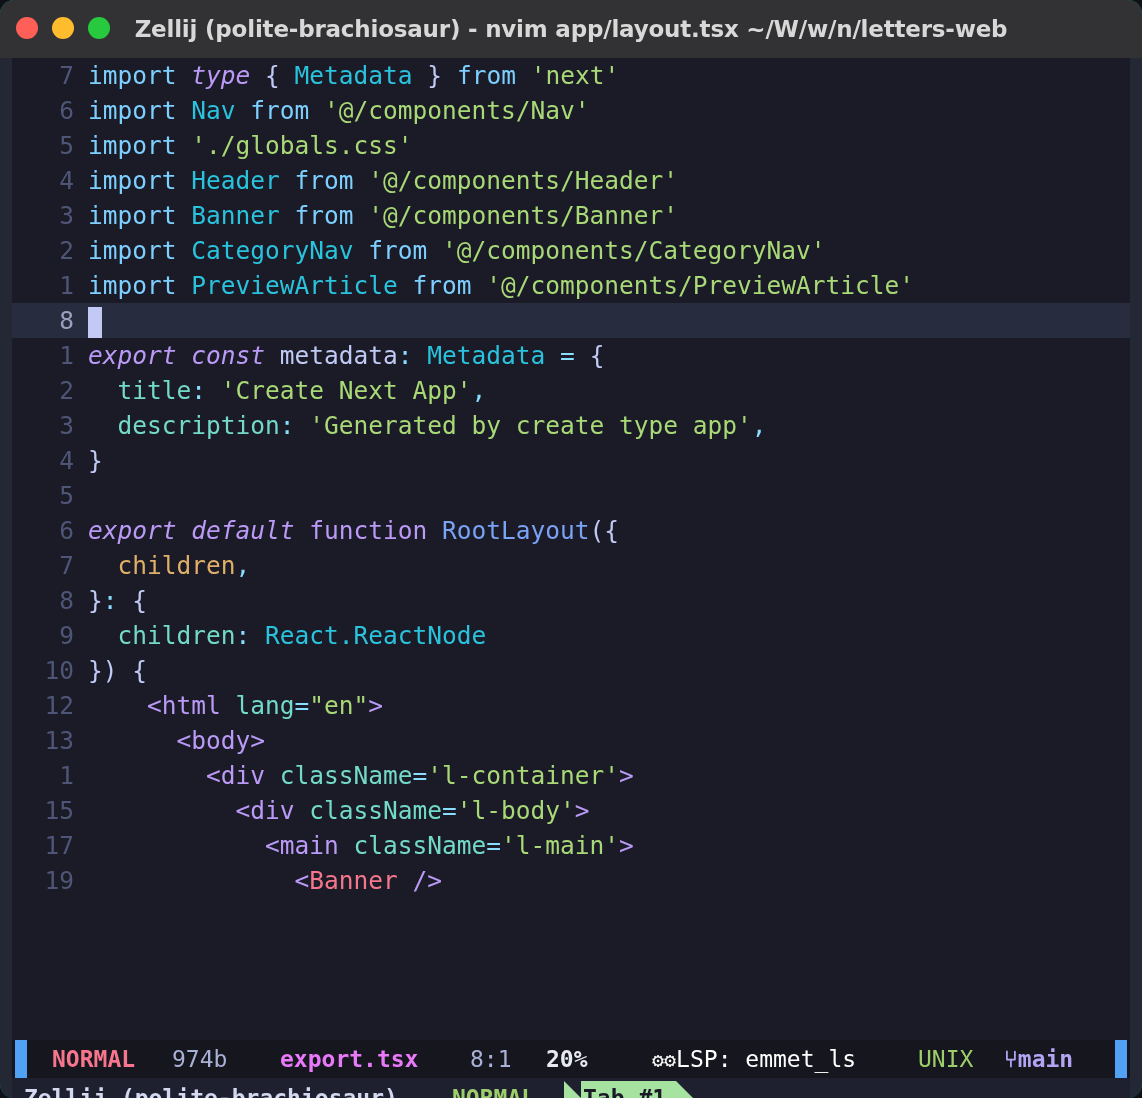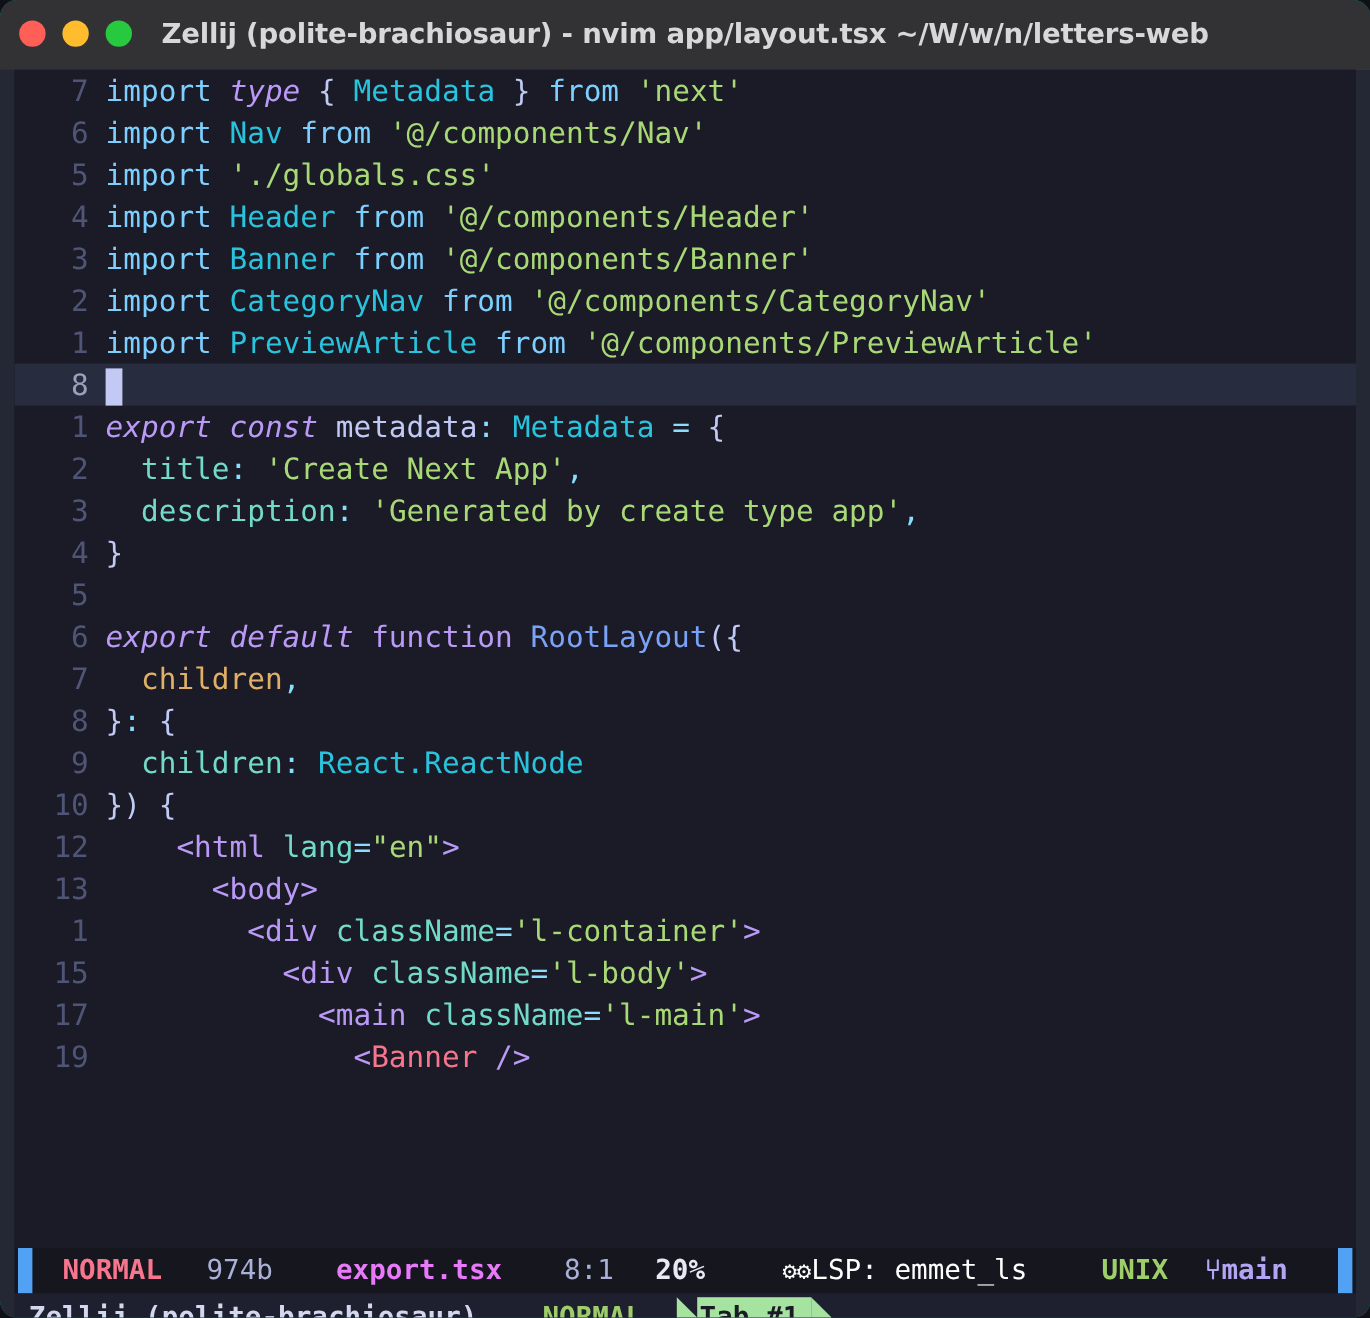--- a/index.html
+++ b/index.html
@@ -174,21 +174,21 @@
     background: #51a2f5;
   }
   .sl-item { position: absolute; top: 0; }
   .sl-mode   { left: 40px;  color: #f7768e; font-weight: bold; }
   .sl-size   { left: 160px; color: #a9b1d6; }
   .sl-file   { left: 268px; color: #e879f9; font-weight: bold; }
   .sl-pos    { left: 458px; color: #a9b1d6; }
   .sl-pct    { left: 534px; color: #e8eaf3; font-weight: bold; }
   .sl-lsp    { left: 640px; color: #ffffff; }
   .sl-gear   { color: #ffffff; font-size: 20px; }
-  .sl-unix   { left: 906px; color: #9ece6a; font-weight: bold; }
+  .sl-unix   { left: 906px; color: #9ece6a; font-weight: normal; }
   .sl-branch { left: 992px; color: #b4a4f4; font-weight: bold; }
 
   
   .zellij {
     position: absolute;
     left: 12px; top: 1020px;
     width: 1118px; height: 40px;
     background: #1e2030;
     font-size: 23px;
     line-height: 40px;

